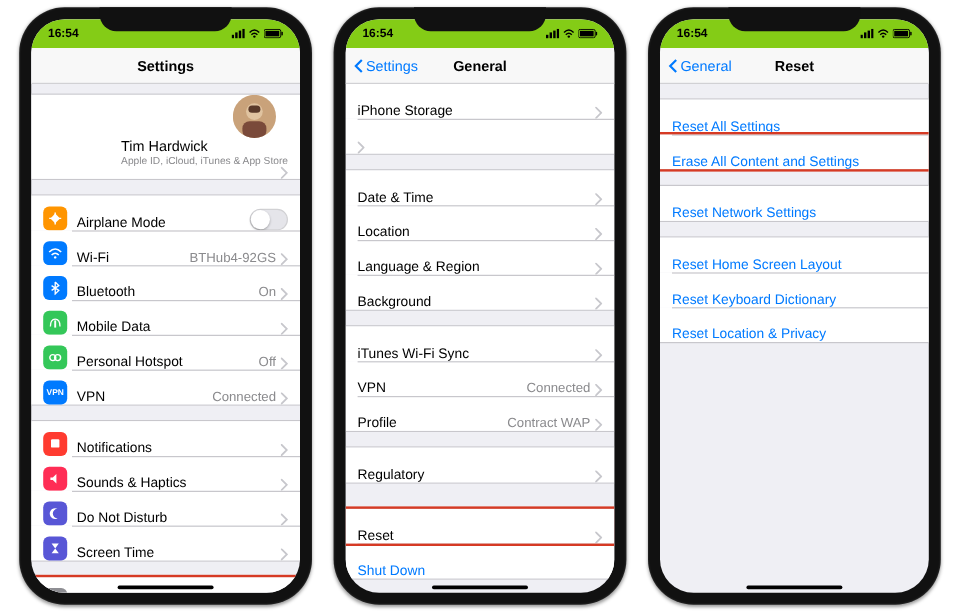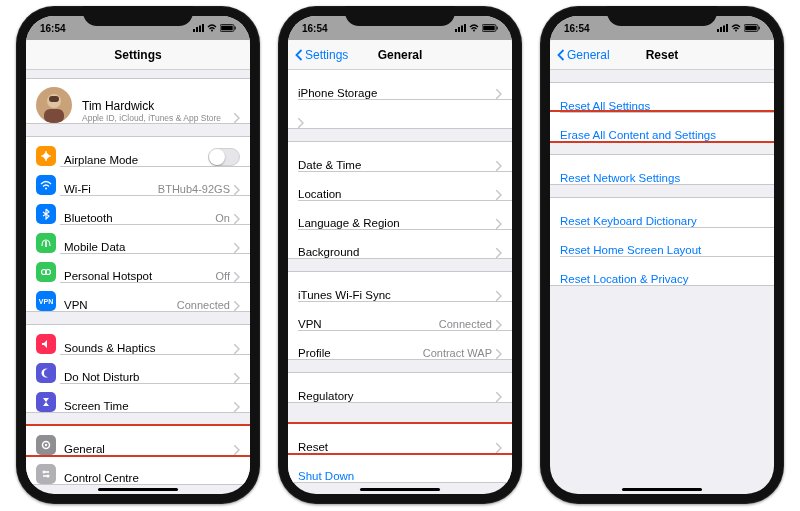--- a/index.html
+++ b/index.html
@@ -48,21 +48,21 @@
     position:absolute;
     top:0;left:50%;transform:translateX(-50%);
     width:110px;height:20px;
     background:#111;
     border-bottom-left-radius:14px;
     border-bottom-right-radius:14px;
     z-index:50;
   }
   .statusbar{
     height:24px;
-    background:#a3a3a3;
+    background:#84cc16;
     display:flex;align-items:center;justify-content:space-between;
     padding:0 14px;
     font-size:10px;font-weight:600;
     position:relative;z-index:2;
   }
   .statusbar .right{display:flex;align-items:center;gap:3px;}
   .statusbar .right svg{height:8px;}
   .navbar{
     height:30px;
     background:#f8f8f8;
@@ -95,21 +95,21 @@
     width:20px;height:20px;border-radius:5px;margin-right:8px;
     display:flex;align-items:center;justify-content:center;color:#fff;
     flex-shrink:0;
   }
   .row .icon svg{width:12px;height:12px;}
   .row .label{flex:1;color:var(--text);}
   .row .value{color:var(--subtext);margin-right:4px;font-size:11px;padding-left:12px;}
   .row .chev{color:#c7c7cc;}
   .row .chev svg{width:6px;height:10px;display:block;}
   .row.link .label{color:var(--link);}
-  .row.tall{min-height:44px;}
+  .row.tall{min-height:44px;flex-direction:column;}
   .avatar{width:36px;height:36px;border-radius:50%;margin-right:10px;flex-shrink:0;overflow:hidden;}
   .avatar svg{width:100%;height:100%;}
   .sub{font-size:8.5px;color:var(--subtext);}
   .toggle{
     width:32px;height:18px;border-radius:9px;background:#e5e5ea;
     position:relative;border:1px solid #d1d1d4;
   }
   .toggle::after{
     content:"";position:absolute;top:0;left:0;width:16px;height:16px;
     border-radius:50%;background:#fff;box-shadow:0 1px 2px rgba(0,0,0,.3);
@@ -283,20 +283,33 @@
           <span class="chev">
               <svg viewBox="0 0 6 10">
                 <use href="#chev"></use>
               </svg>
             </span>
         </div>
       </div>
 
       <div class="group">
         <div class="row">
+          <span class="icon bg-red">
+              <svg viewBox="0 0 12 12">
+                <rect x="2.5" y="2" width="7" height="7" rx="1" fill="#fff"></rect>
+              </svg>
+            </span>
+          <span class="label">Notifications</span>
+          <span class="chev">
+              <svg viewBox="0 0 6 10">
+                <use href="#chev"></use>
+              </svg>
+            </span>
+        </div>
+        <div class="row">
           <span class="icon bg-darkred">
               <svg viewBox="0 0 12 12">
                 <path d="M2 5 L4 5 L7 2 L7 10 L4 7 L2 7 Z" fill="#fff"></path>
               </svg>
             </span>
           <span class="label">Sounds &amp; Haptics</span>
           <span class="chev">
               <svg viewBox="0 0 6 10">
                 <use href="#chev"></use>
               </svg>
@@ -544,24 +557,24 @@
       </div>
 
       <div class="group">
         <div class="row noicon link">
           <span class="label">Reset Network Settings</span>
         </div>
       </div>
 
       <div class="group">
         <div class="row noicon link">
+          <span class="label">Reset Home Screen Layout</span>
+        </div>
+        <div class="row noicon link">
           <span class="label">Reset Keyboard Dictionary</span>
-        </div>
-        <div class="row noicon link">
-          <span class="label">Reset Home Screen Layout</span>
         </div>
         <div class="row noicon link">
           <span class="label">Reset Location &amp; Privacy</span>
         </div>
       </div>
 
     </div>
     <div class="homebar"></div>
   </div>
 </div>

